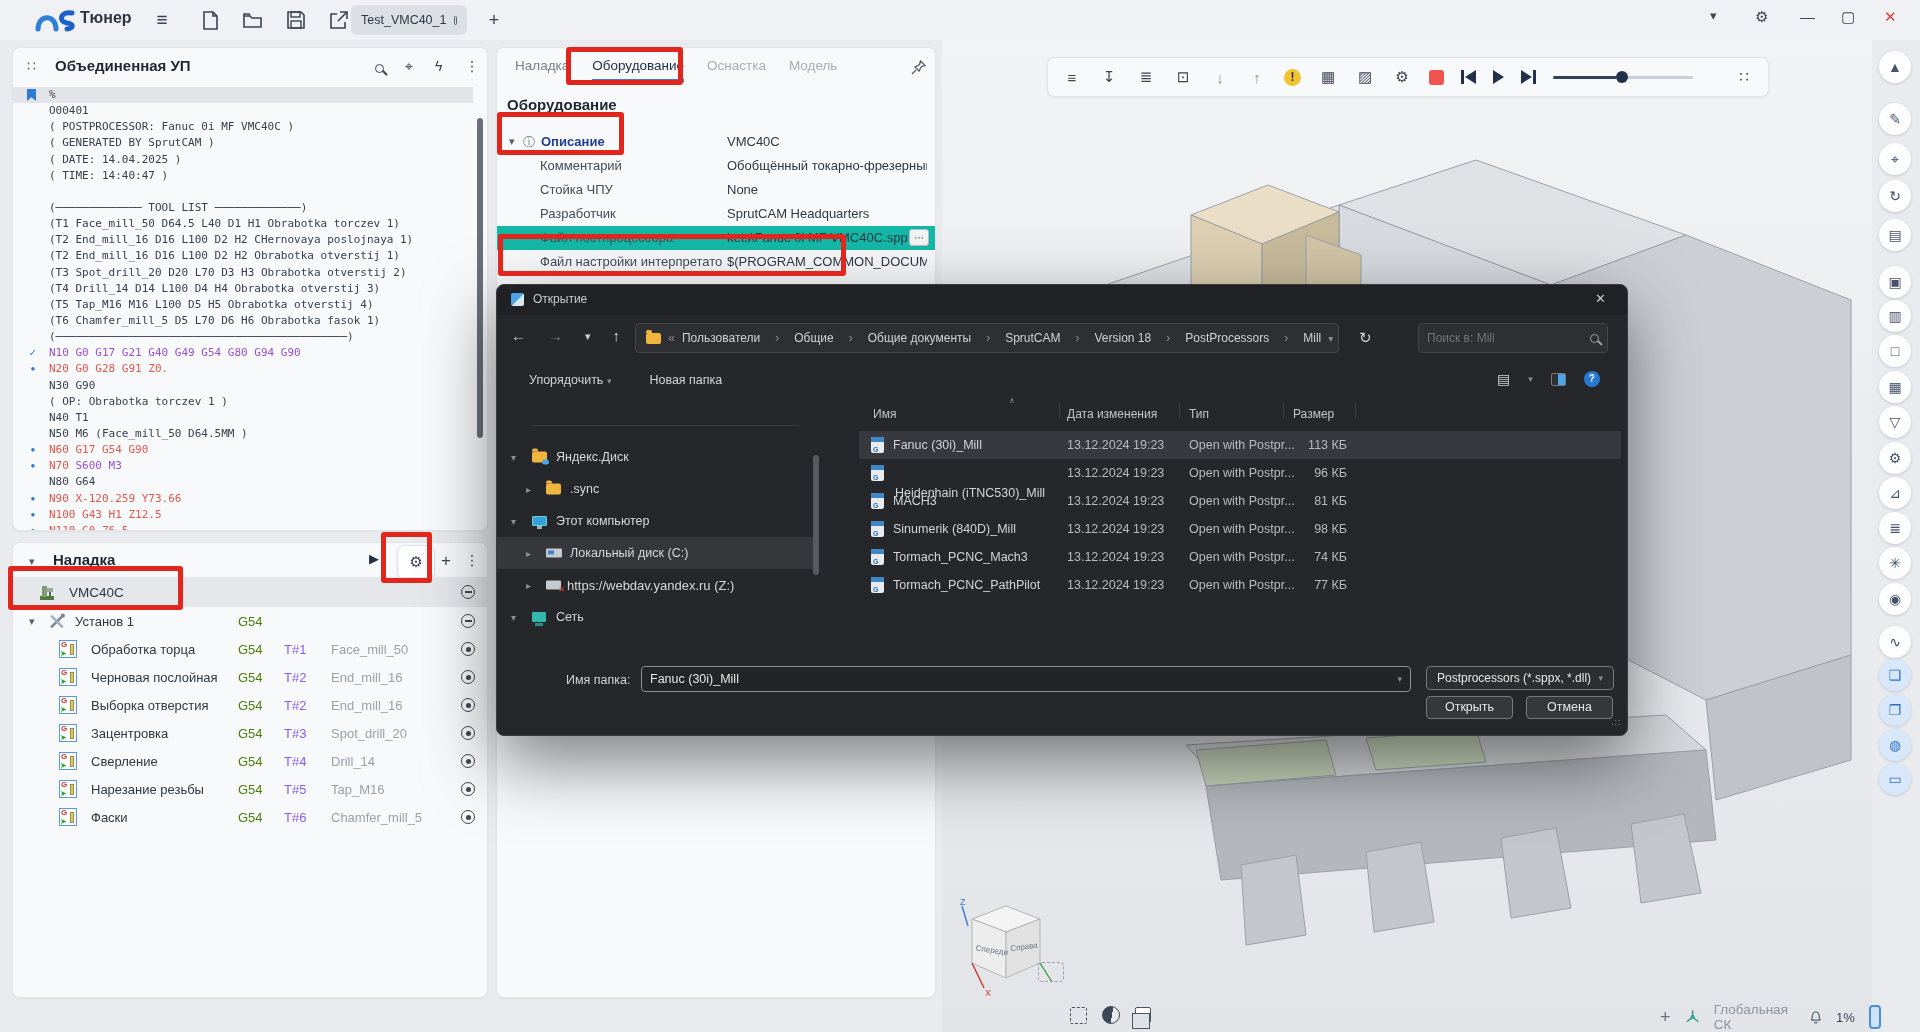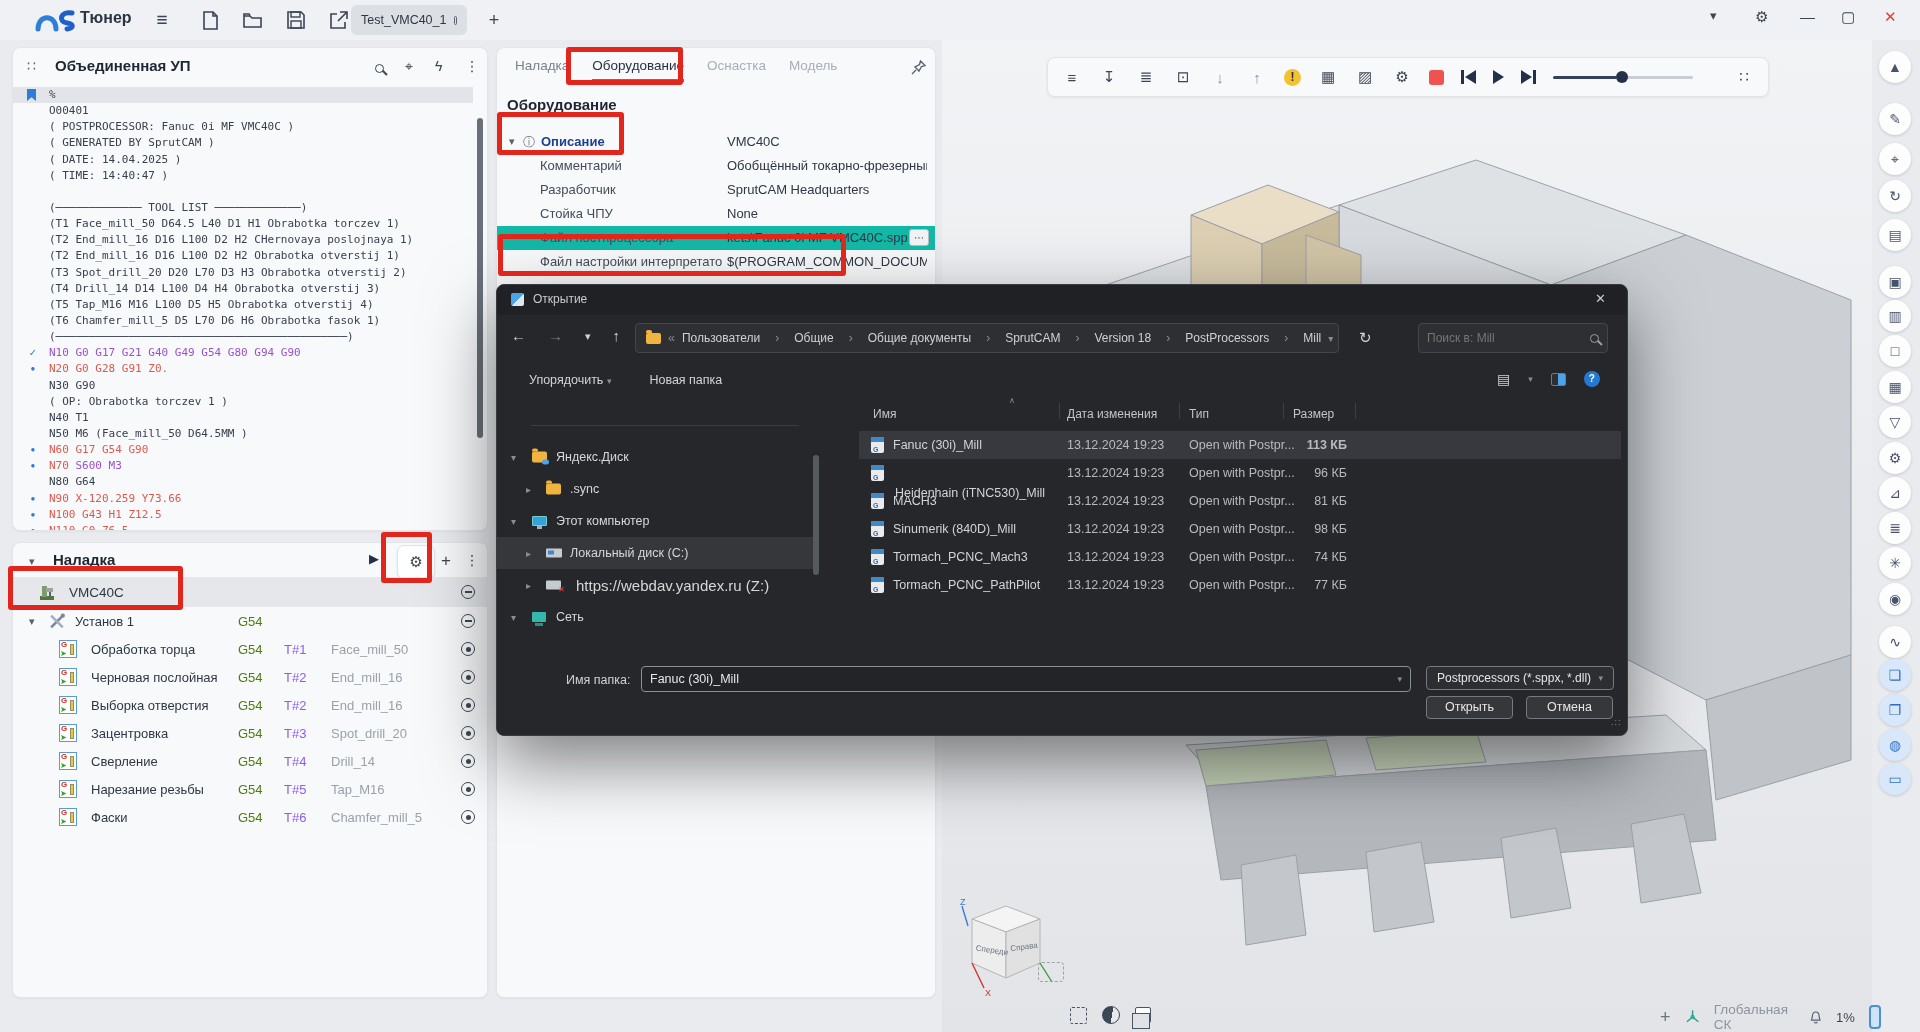--- a/index.html
+++ b/index.html
@@ -480,26 +480,26 @@
         <span class="chev" style="position: absolute; left: 12px; top: 5px;">▾</span>
         <span style="position: absolute; left: 26px; top: 4px; color: rgb(107, 116, 128); font-size: 12px;">ⓘ</span>
         <span class="lbl">Описание</span>
         <span class="val">VMC40C</span>
       </div>
       <div class="prop-row">
         <span class="lbl">Комментарий</span>
         <span class="val">Обобщённый токарно-фрезерный</span>
       </div>
       <div class="prop-row">
+        <span class="lbl">Стойка ЧПУ</span>
+        <span class="val">None</span>
+      </div>
+      <div class="prop-row">
         <span class="lbl">Разработчик</span>
         <span class="val">SprutCAM Headquarters</span>
-      </div>
-      <div class="prop-row">
-        <span class="lbl">Стойка ЧПУ</span>
-        <span class="val">None</span>
       </div>
       <div class="prop-row filehl">
         <span class="lbl">Файл постпроцессора</span>
         <span class="val" style="max-width: 180px;">kets\Fanuc 0i MF VMC40C.sppx</span>
         <span class="more-btn">⋯</span>
       </div>
       <div class="prop-row">
         <span class="lbl">Файл настройки интерпретато</span>
         <span class="val">$(PROGRAM_COMMON_DOCUME</span>
       </div>
@@ -577,21 +577,21 @@
         <span class="cell" style="left: 59px; font-size: 12.5px;">Этот компьютер</span>
       </div>
       <div class="dk-tree-row sel">
         <span class="cell" style="left: 29px; color: rgb(139, 141, 144); font-size: 10px;">▸</span>
         <span class="i-disk cell" style="left: 49px;"></span>
         <span class="cell" style="left: 73px; font-size: 12.5px;">Локальный диск (C:)</span>
       </div>
       <div class="dk-tree-row">
         <span class="cell" style="left: 29px; color: rgb(139, 141, 144); font-size: 10px;">▸</span>
         <span class="i-net cell" style="left: 49px;"></span>
-        <span class="cell" style="left: 79px; font-size: 15px;">https://webdav.yandex.ru (Z:)</span>
+        <span class="cell" style="left: 70px; font-size: 13px;">https://webdav.yandex.ru (Z:)</span>
       </div>
       <div class="dk-tree-row">
         <span class="cell" style="left: 14px; color: rgb(139, 141, 144); font-size: 10px;">▾</span>
         <span class="i-netpc cell" style="left: 35px;"></span>
         <span class="cell" style="left: 59px; font-size: 12.5px;">Сеть</span>
       </div>
     </div>
   <div class="vscroll" style="left:316px;top:170px;height:120px;background:#565a5f;"></div>
 
   <div class="abs" style="left:362px;top:118px;width:762px;height:24px;font-size:12px;color:#c3c4c7;">
@@ -605,21 +605,21 @@
   <div class="col-line" style="left:682px;"></div>
   <div class="col-line" style="left:786px;"></div>
   <div class="col-line" style="left:858px;"></div>
 
   <div id="dlg-files" class="abs" style="left:362px;top:146px;width:762px;">
       <div class="file-row sel">
         <span class="ficon cell" style="left: 12px;"></span>
         <span class="cell" style="left: 34px;">Fanuc (30i)_Mill</span>
         <span class="cell" style="left: 208px; color: rgb(185, 186, 189);">13.12.2024 19:23</span>
         <span class="cell" style="left: 330px; color: rgb(185, 186, 189);">Open with Postpr...</span>
-        <span class="cell" style="left: 420px; width: 68px; text-align: right; color: rgb(185, 186, 189); font-weight: bold;">113 КБ</span>
+        <span class="cell" style="left: 420px; width: 68px; text-align: right; color: rgb(185, 186, 189);">113 КБ</span>
       </div>
       <div class="file-row">
         <span class="ficon cell" style="left: 12px;"></span>
         <span class="cell" style="left: 36px; margin-top: 20px;">Heidenhain (iTNC530)_Mill</span>
         <span class="cell" style="left: 208px; color: rgb(185, 186, 189);">13.12.2024 19:23</span>
         <span class="cell" style="left: 330px; color: rgb(185, 186, 189);">Open with Postpr...</span>
         <span class="cell" style="left: 420px; width: 68px; text-align: right; color: rgb(185, 186, 189);">96 КБ</span>
       </div>
       <div class="file-row">
         <span class="ficon cell" style="left: 12px;"></span>

